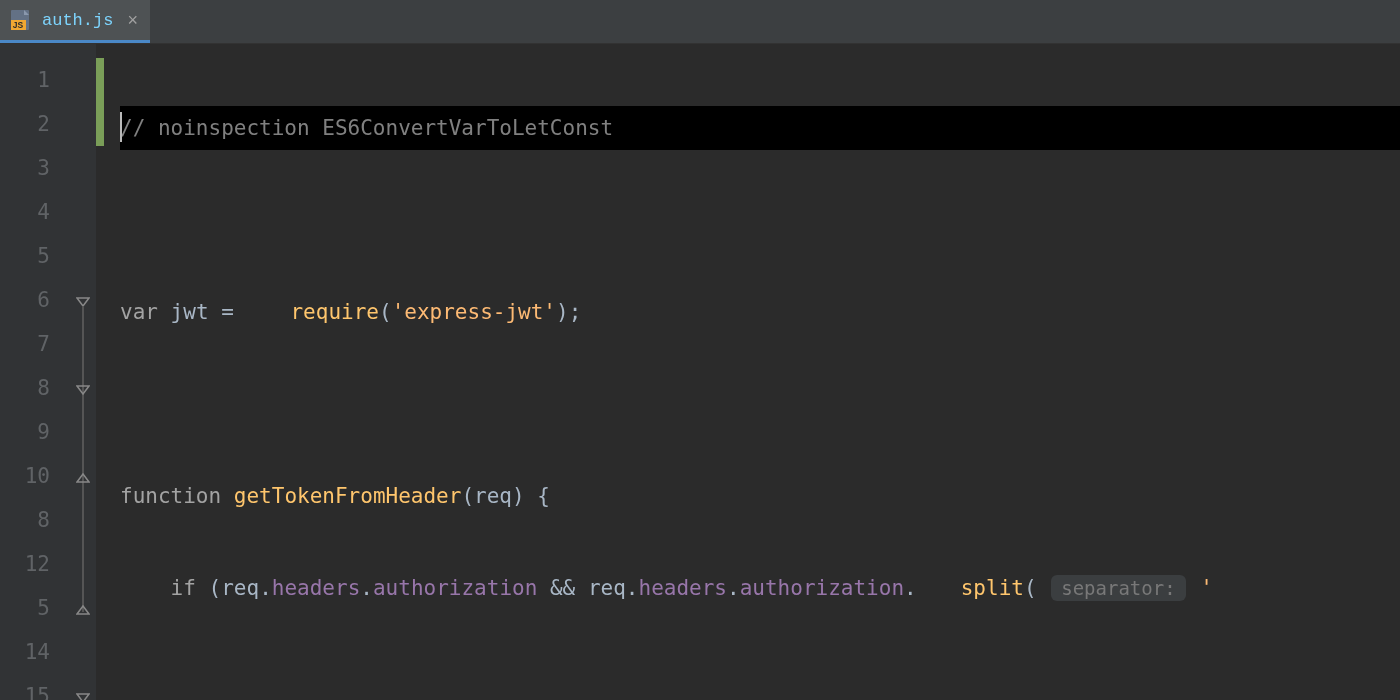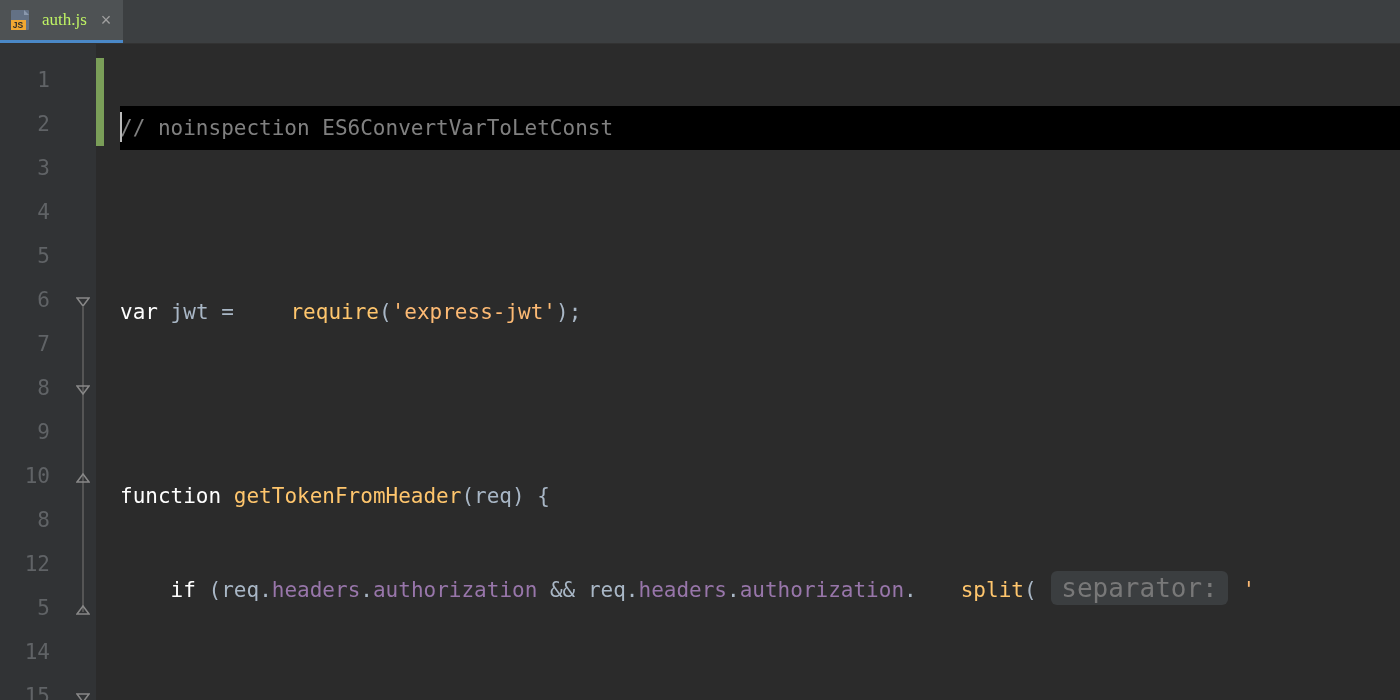--- a/index.html
+++ b/index.html
@@ -30,23 +30,23 @@
 }
 .tab-icon {
   width: 24px;
   height: 24px;
   position: relative;
   display: flex;
   align-items: flex-end;
   justify-content: center;
 }
 .tab-label {
-  color: #bef264;
+  color: #7dd3fc;
   font-size: 17px;
-  font-family: Liberation Serif, serif;
+  font-family: Liberation Mono, monospace;
 }
 .tab-close {
   color: #a0a0a0;
   font-size: 18px;
   font-family: -apple-system, sans-serif;
   cursor: pointer;
   margin-left: 6px;
   line-height: 1;
 }
 .editor {
@@ -124,32 +124,32 @@
   display: inline-block;
   width: 2px;
   height: 30px;
   background: #bbbbbb;
   vertical-align: middle;
   margin-right: -2px;
   position: relative;
   top: -2px;
 }
 .c-comment { color: #808080; }
-.c-kw { color: #ffffff; }
+.c-kw { color: #a3a3a3; }
 .c-func { color: #ffc66d; margin-left: 44px; }
 .c-str { color: #fdba74; }
 .c-prop { color: #9876aa; }
 .c-def { color: #a9b7c6; }
 .c-name { color: #ffc66d; }
 .hint {
   background: #3b3e40;
   color: #787878;
   border-radius: 6px;
   padding: 2px 10px;
-  font-size: 26px;
+  font-size: 19px;
   margin: 0 2px;
 }
 </style>
 </head>
 <body>
 
 <div class="tab-bar">
   <div class="tab">
     <span class="tab-icon">
       <svg width="24" height="24" viewBox="0 0 24 24">

